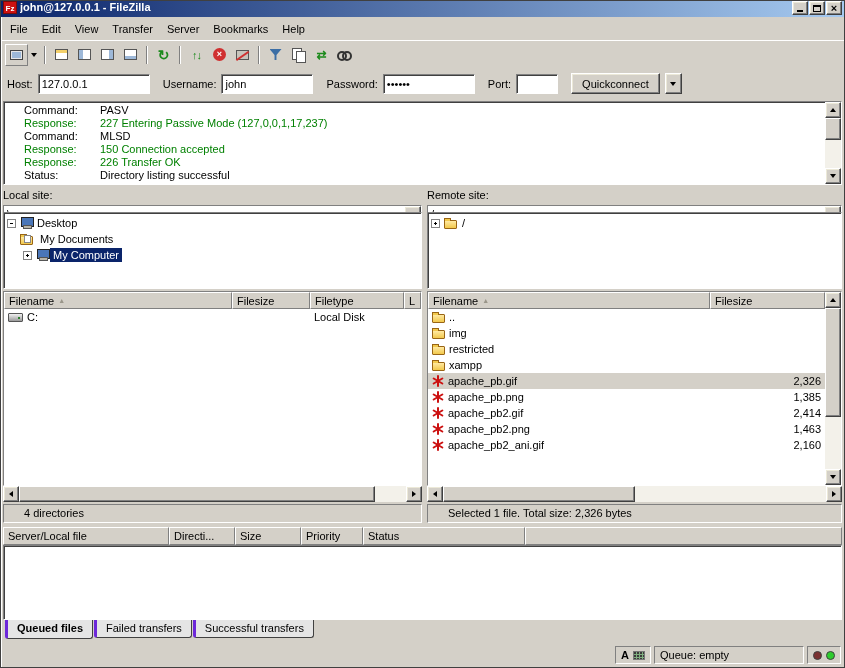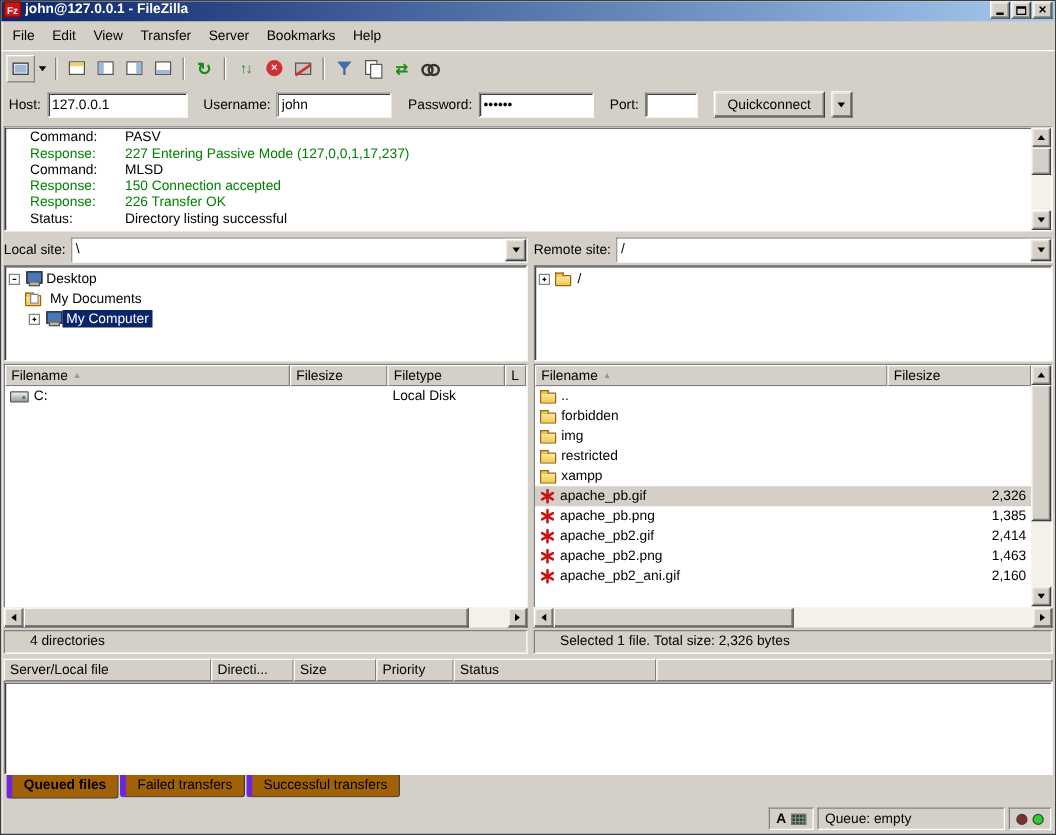--- a/index.html
+++ b/index.html
@@ -82,21 +82,21 @@
   .tri-lf { width:0; height:0; border-top:3px solid transparent; border-bottom:3px solid transparent; border-right:4px solid #000; }
   .tri-rt { width:0; height:0; border-top:3px solid transparent; border-bottom:3px solid transparent; border-left:4px solid #000; }
   .logpane .sb-v { position:absolute; right:0; top:0; bottom:0; }
 
   
   .panes { height:338px; display:flex; padding:2px; gap:0; flex:0 0 auto; }
   .pane { display:flex; flex-direction:column; }
   .pane.left { width:419px; }
   .pane.right { flex:1; }
   .splitter { width:5px; }
-  .sitebar { height:21px; display:flex; align-items:center; gap:4px; margin-bottom:2px; }
+  .sitebar { height:21px; display:flex; gap:4px; margin-bottom:2px;flex-direction:column; }
   .combo { flex:1; height:20px; display:flex; }
   .combo .val { flex:1; padding:2px 3px; background:#fff; }
   .combo .drop { width:17px; display:flex; align-items:center; justify-content:center; }
   .tree { height:77px; background:#fff; overflow:hidden; margin-bottom:2px; padding:2px 0; }
   .trow { height:16px; display:flex; align-items:center; white-space:nowrap; }
   .indent { display:inline-block; width:16px; flex:0 0 auto; }
   .expander { width:9px; height:9px; background:#fff; border:1px solid #848484; position:relative; margin:0 4px 0 3px; flex:0 0 auto; }
   .expander::before { content:""; position:absolute; left:2px; right:2px; top:3px; height:1px; background:#000; }
   .expander.plus::after { content:""; position:absolute; top:2px; bottom:2px; left:3px; width:1px; background:#000; }
   .tlabel { padding:1px 3px; }
@@ -128,21 +128,21 @@
   .icon-burst { position:relative; width:12px; height:12px; flex:0 0 auto; }
   .icon-burst i { position:absolute; left:5px; top:0; width:2px; height:12px; background:#cc1111; border-radius:1px; }
   .icon-burst i:nth-child(2) { transform:rotate(60deg); }
   .icon-burst i:nth-child(3) { transform:rotate(-60deg); }
 
   
   .queuepane { margin:2px; flex:1; display:flex; flex-direction:column; }
   .qhdr { height:18px; display:flex; background:#d4d0c8; flex:0 0 auto; }
   .qbody { flex:1; background:#fff; }
   .tabs { height:21px; display:flex; padding-left:2px; align-items:flex-start; flex:0 0 auto; }
-  .tab { padding:2px 9px 3px; border-left:5px solid #6d28d9; border-right:1px solid #404040; border-bottom:1px solid #404040; border-radius:0 0 3px 3px; background:#a16207; margin-right:1px; }
+  .tab { padding:2px 9px 3px; border-left:3px solid #6d28d9; border-right:1px solid #404040; border-bottom:1px solid #404040; border-radius:0 0 3px 3px; background:#e5e5e5; margin-right:1px; }
   .tab.active { font-weight:bold; padding-bottom:4px; }
 
   
   .statusbar { height:24px; display:flex; align-items:center; gap:3px; padding:2px 3px; flex:0 0 auto; }
   .sb-panel { height:18px; border:1px solid; border-color:#808080 #fff #fff #808080; display:flex; align-items:center; padding:0 5px; gap:4px; }
   .sb-fill { flex:1; }
   .sb-a { font-weight:bold; font-size:11px; }
   .sb-grid { width:12px; height:9px; background:#3a3a3a; box-shadow: inset 0 0 0 1px #777; background-image:linear-gradient(90deg,#7fae7f 1px,transparent 1px),linear-gradient(#7fae7f 1px,transparent 1px); background-size:3px 3px; }
   .led { width:9px; height:9px; border-radius:50%; border:1px solid #404040; }
   .led.red { background:#7a3030; }
@@ -370,27 +370,20 @@
             <div class="frow">
               <span class="fcell" style="width:282px">
                   <span class="icon-folder"></span>
                   <span>..</span>
                 </span>
               <span class="fcell r" style="flex:1"></span>
             </div>
             <div class="frow">
               <span class="fcell" style="width:282px">
                   <span class="icon-folder"></span>
-                  <span>forbidden</span>
-                </span>
-              <span class="fcell r" style="flex:1"></span>
-            </div>
-            <div class="frow">
-              <span class="fcell" style="width:282px">
-                  <span class="icon-folder"></span>
                   <span>img</span>
                 </span>
               <span class="fcell r" style="flex:1"></span>
             </div>
             <div class="frow">
               <span class="fcell" style="width:282px">
                   <span class="icon-folder"></span>
                   <span>restricted</span>
                 </span>
               <span class="fcell r" style="flex:1"></span>

